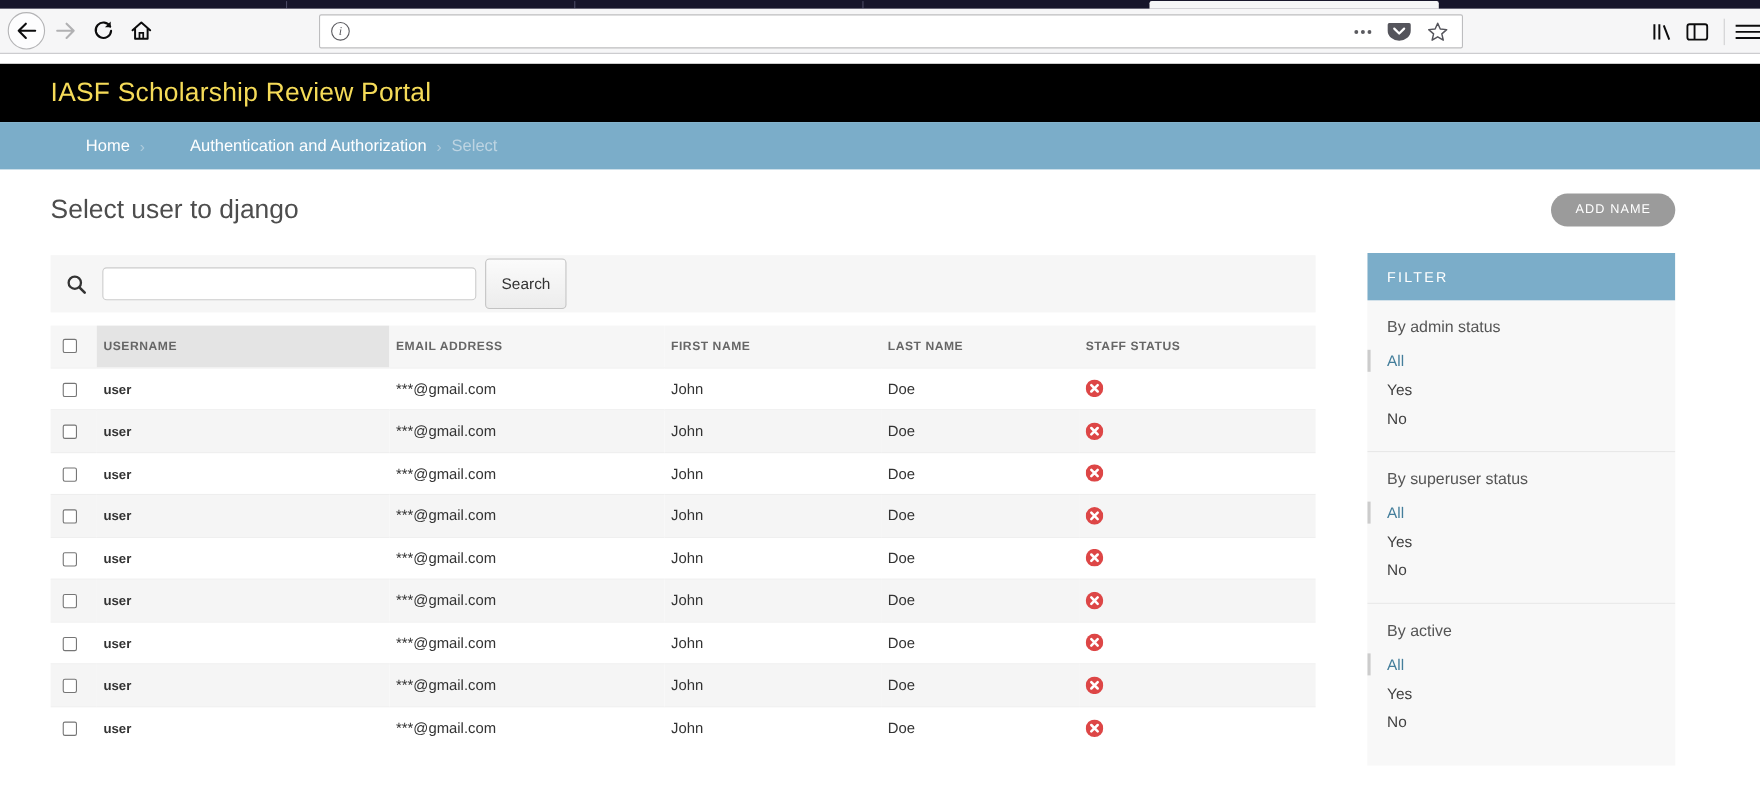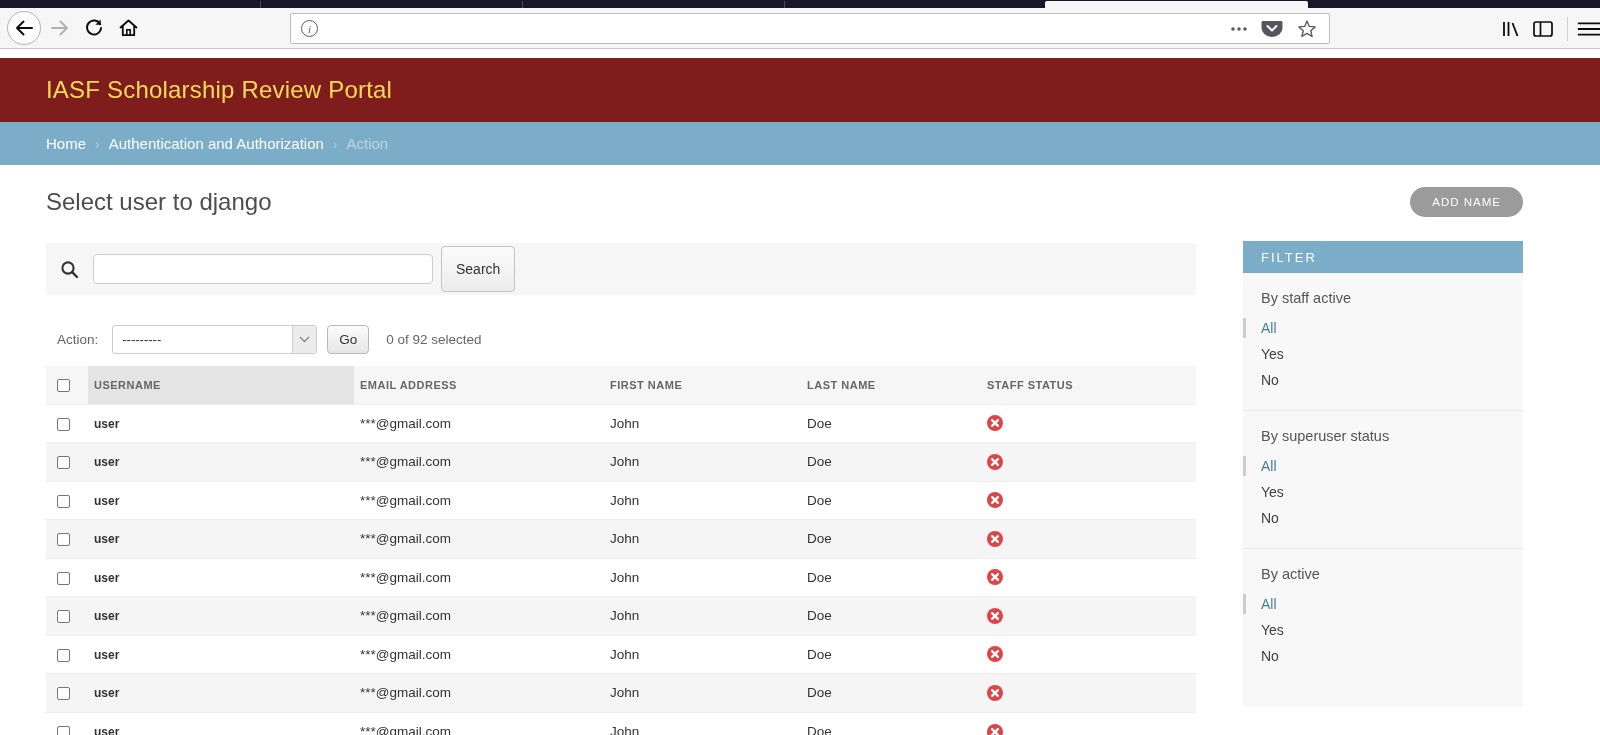--- a/index.html
+++ b/index.html
@@ -39,33 +39,33 @@
   .urlbar-right { margin-left:auto; display:flex; align-items:center; gap:14px; padding-right:12px; }
 
   .toolbar-right-icons { position:absolute; right:0; top:0; height:41px; display:flex; align-items:center; }
   .tb-icon { width:32px; height:30px; display:flex; align-items:center; justify-content:center; }
   .tb-divider { width:1px; height:24px; background:#cfcfd1; margin:0 8px; }
   .menu-clip { width:24px; overflow:visible; }
 
   
   .chrome-gap { height:9px; background:#fff; }
   .site-header {
-    height:64px; background:#7f1d1d; display:flex; align-items:center;
+    height:53px; background:#000000; display:flex; align-items:center;
     justify-content:space-between; padding:0 77px 0 46px;
   }
   .brand { color:#f5db58; font-size:24px; font-weight:400; letter-spacing:0.2px; }
   .user-tools { color:#ffffcc; font-size:12.5px; letter-spacing:0.6px; white-space:nowrap; }
   .user-tools a { color:#fff; text-decoration:underline; }
   .user-tools .slash { color:#ffffcc; text-decoration:none; margin:0 4px; }
 
   .breadcrumbs {
     height:43px; background:#7badc9; display:flex; align-items:center;
     padding-left:46px; font-size:15px; color:#fff;
   }
-  .breadcrumbs a { color:#fff; text-decoration:none; }
+  .breadcrumbs a { color:#fff; text-decoration:none;margin-left:32px; }
   .crumb-sep { color:#aecbdc; margin:0 9px; font-size:14px; }
   .crumb-current { color:#bdd4e2; }
 
   
   .content { position:relative; display:flex; padding:0 77px 0 46px; }
   .main-col { width:1150px; flex:0 0 1150px; }
 
   .page-title { margin:23px 0 0 0; font-size:24px; font-weight:400; color:#4d4d4d; }
   .add-btn {
     position:absolute; top:22px; right:77px; background:#9b9b9b; color:#fff;
@@ -120,21 +120,21 @@
 
   input[type="checkbox"] {
     appearance:none; -moz-appearance:none; -webkit-appearance:none;
     width:13px; height:13px; border:1px solid #767676; border-radius:2px;
     background:#fff; margin:0; vertical-align:middle;
   }
 
   
   .sidebar { width:280px; flex:0 0 280px; margin-left:47px; margin-top:76px; background:#f8f8f8; height:466px; overflow:hidden; }
   .filter-header {
-    height:32px; background:#7badc9; color:#fff; font-size:13px; letter-spacing:2px;
+    height:43px; background:#7badc9; color:#fff; font-size:13px; letter-spacing:2px;
     display:flex; align-items:center; padding-left:18px;
   }
   .filter-section { padding:13px 0 17px 0; }
   .filter-section + .filter-section { border-top:1px solid #e8e8e8; }
   .filter-section h3 { margin:4px 0 9px 18px; font-size:14.5px; font-weight:400; color:#555; }
   .filter-section ul { list-style:none; margin:0; padding:0; }
   .filter-section li { position:relative; padding:5px 0 5px 18px; font-size:14px; }
   .filter-section li a { color:#404040; text-decoration:none; }
   .filter-section li.selected a { color:#447e9b; }
   .filter-section li.selected::before {
@@ -235,53 +235,40 @@
 
 <div class="site-header">
   <a class="brand">IASF Scholarship Review Portal</a>
 </div>
 
 <div class="breadcrumbs">
   <a>Home</a>
   <span class="crumb-sep">›</span>
   <a>Authentication and Authorization</a>
   <span class="crumb-sep">›</span>
-  <span class="crumb-current">Action</span>
+  <span class="crumb-current">Select</span>
 </div>
 
 <div class="content">
   <button class="add-btn">ADD NAME</button>
 
   <div class="main-col">
     <h1 class="page-title">Select user to django</h1>
 
     <div class="search-module">
       <span>
         <svg width="19" height="19" viewBox="0 0 19 19">
           <circle cx="8" cy="8" r="5.6" fill="none" stroke="#333" stroke-width="2.1"></circle>
           <path d="M12.2 12.2 L17 17" stroke="#333" stroke-width="2.4" stroke-linecap="round"></path>
         </svg>
       </span>
       <input class="search-input" type="text" placeholder="" style="">
       <button class="search-btn">Search</button>
     </div>
 
-    <div class="action-row">
-      <span>Action:</span>
-      <div class="fake-select">
-        <span>---------</span>
-        <span class="select-arrow-box">
-          <svg width="11" height="7" viewBox="0 0 11 7">
-              <path d="M1 1 L5.5 5.5 L10 1" fill="none" stroke="#888" stroke-width="1.4"></path>
-            </svg>
-        </span>
-      </div>
-      <button class="go-btn">Go</button>
-      <span class="sel-count">0 of 92 selected</span>
-    </div>
 
     <table class="user-table">
       <colgroup>
         <col style="width:42px">
           <col style="width:266px">
           <col style="width:250px">
         <col style="width:197px">
           <col style="width:180px">
           <col>
       </colgroup>
@@ -416,21 +403,21 @@
               </span></td>
           </tr>
         </tbody>
     </table>
   </div>
 
   <div class="sidebar">
     <div class="filter-header">FILTER</div>
     <div>
         <div class="filter-section">
-          <h3>By staff active</h3>
+          <h3>By admin status</h3>
           <ul>
             <li class="selected"><a>All</a></li>
             <li class=""><a>Yes</a></li>
             <li class=""><a>No</a></li>
           </ul>
         </div>
         <div class="filter-section">
           <h3>By superuser status</h3>
           <ul>
             <li class="selected"><a>All</a></li>

